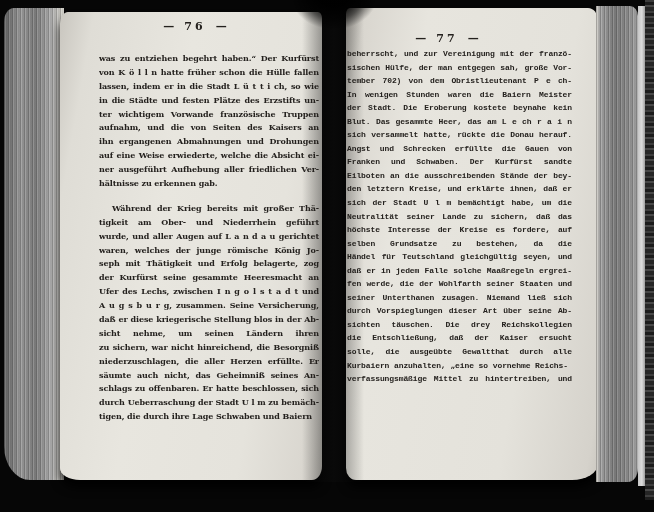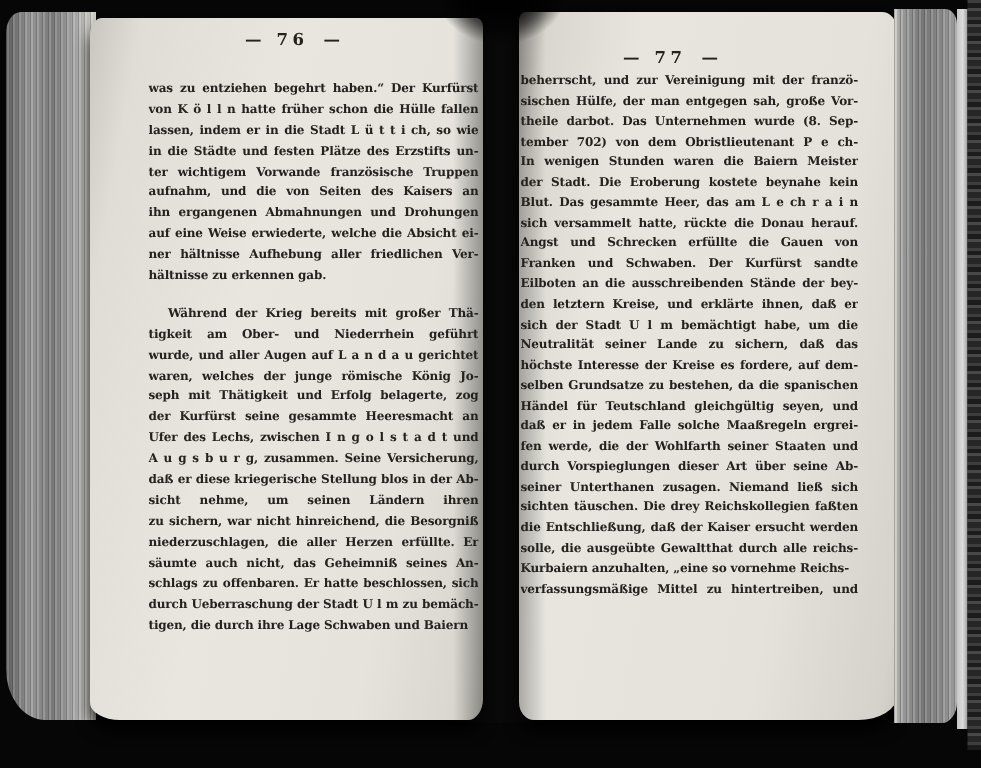--- a/index.html
+++ b/index.html
@@ -77,21 +77,21 @@
     position:absolute;z-index:5;color:var(--ink);
     font-size:8px;font-weight:bold;letter-spacing:-0.1px;
   }
   .tb-left{left:99px;top:52px;width:220px;line-height:13.9px;}
   .tb-right{left:347px;top:47px;width:225px;line-height:13.55px;}
   .para + .para{margin-top:11px;}
   .tline{
     text-align:justify;text-align-last:justify;white-space:normal;
     overflow:hidden;height:13.9px;
   }
-  .tb-right .tline{height:13.55px;}
+  .tb-right .tline{height:13.55px;font-family:Liberation Mono, monospace;}
   .tline-last{text-align-last:left;}
   .tline-indent{text-indent:13px;}
 </style>
 </head>
 <body>
 
 <div class="stage">
 
   <div class="left-edge"></div>
 
@@ -119,21 +119,21 @@
   <div class="text-block tb-left">
       <div class="para">
         <div class="tline">was zu entziehen begehrt haben.“  Der Kurfürst</div>
         <div class="tline">von K ö l l n hatte früher schon die Hülle fallen</div>
         <div class="tline">lassen, indem er in die Stadt L ü t t i ch, so wie</div>
         <div class="tline">in die Städte und festen Plätze des Erzstifts un-</div>
         <div class="tline">ter wichtigem Vorwande französische Truppen</div>
         <div class="tline">aufnahm, und die von Seiten des Kaisers an</div>
         <div class="tline">ihn ergangenen Abmahnungen und Drohungen</div>
         <div class="tline">auf eine Weise erwiederte, welche die Absicht ei-</div>
-        <div class="tline">ner hältnisse Aufhebung aller friedlichen Ver-</div>
+        <div class="tline">ner ausgeführt Aufhebung aller friedlichen Ver-</div>
         <div class="tline tline-last">hältnisse zu erkennen gab.</div>
       </div>
       <div class="para">
         <div class="tline tline-indent">Während der Krieg bereits mit großer Thä-</div>
         <div class="tline">tigkeit am Ober- und Niederrhein geführt</div>
         <div class="tline">wurde, und aller Augen auf L a n d a u gerichtet</div>
         <div class="tline">waren, welches der junge römische König Jo-</div>
         <div class="tline">seph mit Thätigkeit und Erfolg belagerte, zog</div>
         <div class="tline">der Kurfürst seine gesammte Heeresmacht an dem</div>
         <div class="tline">Ufer des Lechs, zwischen I n g o l s t a d t und</div>
@@ -145,39 +145,38 @@
         <div class="tline">säumte auch nicht, das Geheimniß seines An-</div>
         <div class="tline">schlags zu offenbaren.  Er hatte beschlossen, sich</div>
         <div class="tline">durch Ueberraschung der Stadt U l m zu bemäch-</div>
         <div class="tline tline-last">tigen, die durch ihre Lage Schwaben und Baiern</div>
       </div>
     </div>
   <div class="text-block tb-right">
       <div class="para">
         <div class="tline">beherrscht, und zur Vereinigung mit der franzö-</div>
         <div class="tline">sischen Hülfe, der man entgegen sah, große Vor-</div>
-        <div class="tline">theile darbot.  Das Unternehmen wurde (8. Sep-</div>
         <div class="tline">tember 702) von dem Obristlieutenant P e ch-</div>
         <div class="tline">In wenigen Stunden waren die Baiern Meister</div>
         <div class="tline">der Stadt.  Die Eroberung kostete beynahe kein</div>
         <div class="tline">Blut.  Das gesammte Heer, das am L e ch r a i n</div>
         <div class="tline">sich versammelt hatte, rückte die Donau herauf.</div>
         <div class="tline">Angst und Schrecken erfüllte die Gauen von</div>
         <div class="tline">Franken und Schwaben.  Der Kurfürst sandte</div>
         <div class="tline">Eilboten an die ausschreibenden Stände der bey-</div>
         <div class="tline">den letztern Kreise, und erklärte ihnen, daß er</div>
         <div class="tline">sich der Stadt U l m bemächtigt habe, um die</div>
         <div class="tline">Neutralität seiner Lande zu sichern, daß das</div>
         <div class="tline">höchste Interesse der Kreise es fordere, auf dem-</div>
         <div class="tline">selben Grundsatze zu bestehen, da die spanischen</div>
         <div class="tline">Händel für Teutschland gleichgültig seyen, und</div>
         <div class="tline">daß er in jedem Falle solche Maaßregeln ergrei-</div>
         <div class="tline">fen werde, die der Wohlfarth seiner Staaten und</div>
+        <div class="tline">seiner Unterthanen zusagen.  Niemand ließ sich</div>
         <div class="tline">durch Vorspieglungen dieser Art über seine Ab-</div>
-        <div class="tline">seiner Unterthanen zusagen.  Niemand ließ sich</div>
         <div class="tline">sichten täuschen.  Die drey Reichskollegien faßten</div>
         <div class="tline">die Entschließung, daß der Kaiser ersucht werden</div>
         <div class="tline">solle, die ausgeübte Gewaltthat durch alle reichs-</div>
         <div class="tline tline-last">Kurbaiern anzuhalten, „eine so vornehme Reichs-</div>
         <div class="tline">verfassungsmäßige Mittel zu hintertreiben, und</div>
       </div>
     </div>
 
 </div>
 

